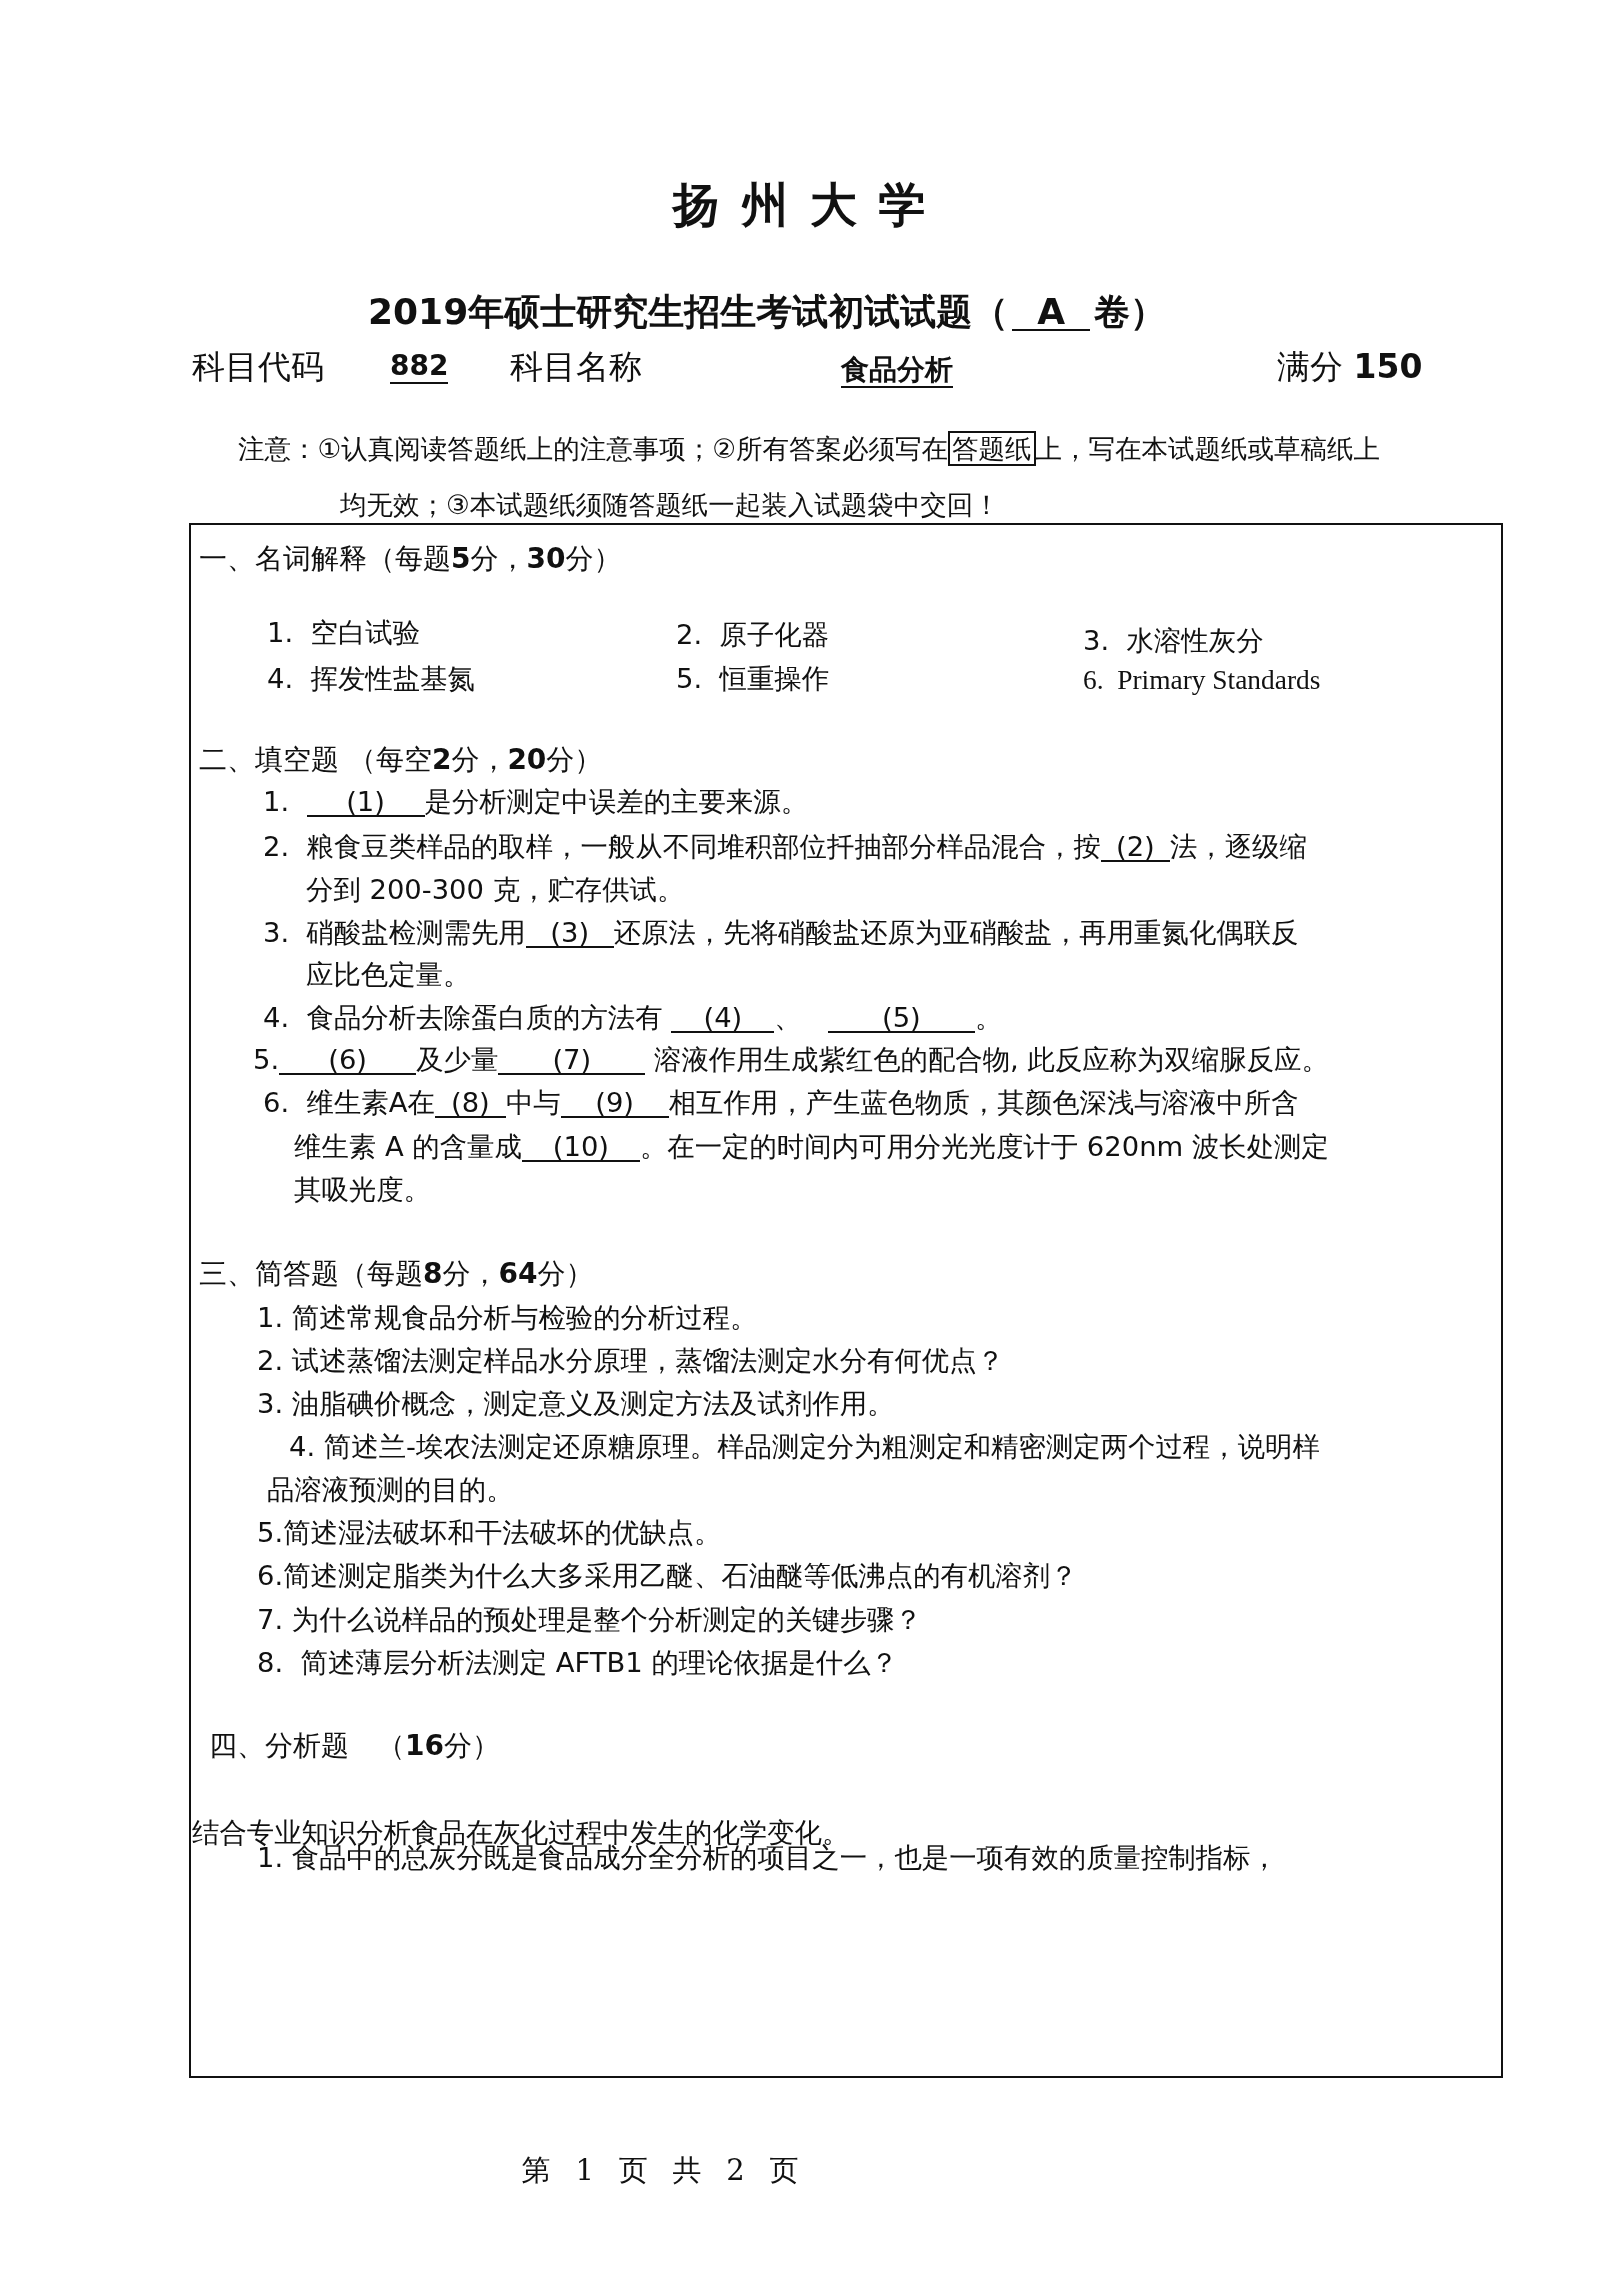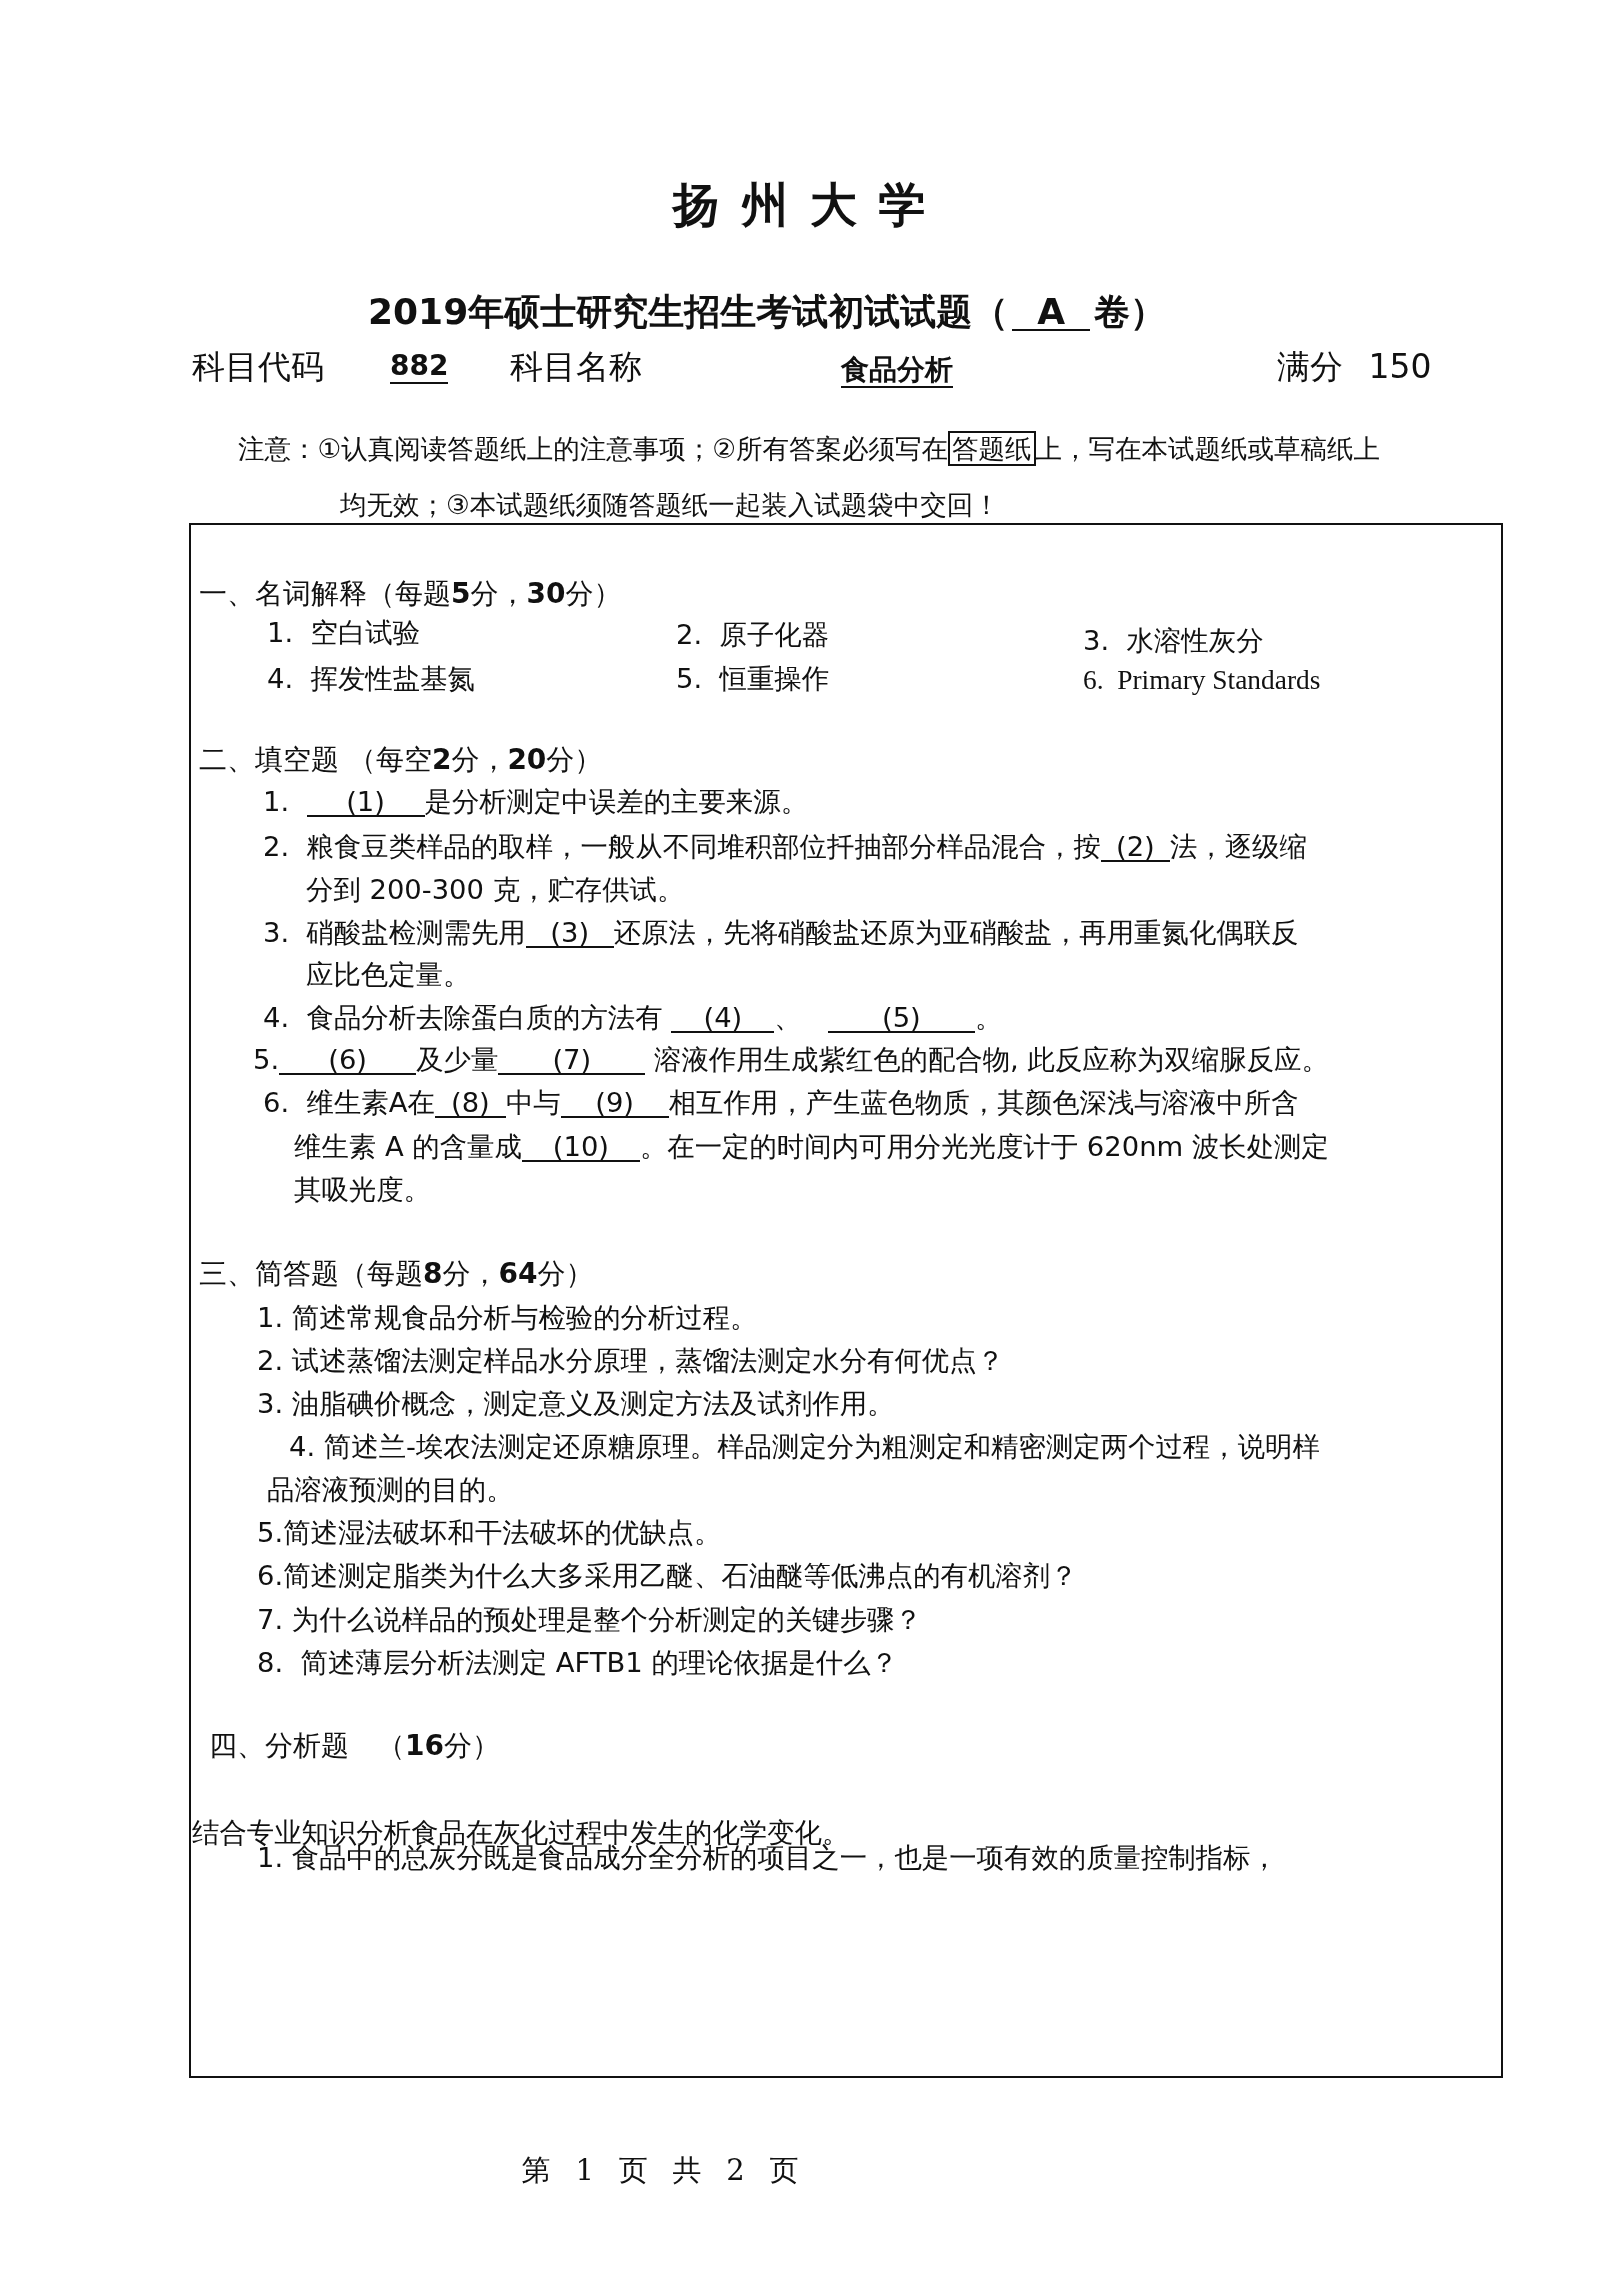--- a/index.html
+++ b/index.html
@@ -18,21 +18,21 @@
     left: 368px; top: 263px; font-size: 36px; font-weight: bold;
     font-family: "DejaVu Sans", "Liberation Sans", sans-serif;
     margin-top: 25px;
   }
   .subtitle .paper-type {
     display: inline-block; width: 78px; text-align: center;
     border-bottom: 2.9px solid #111; line-height: 35px; margin: 0 3.9px;
   }
   .meta { top: 345px; font-size: 33px; font-family: "DejaVu Sans", "Liberation Sans", sans-serif; }
   .meta .u { border-bottom: 2px solid #111; font-weight: bold; }
-  .meta .b { font-weight: normal; margin-left: 15px; }
+  .meta .b { font-weight: bold; }
   .notice { font-size: 26.5px; font-family: "DejaVu Sans", "Liberation Sans", sans-serif; }
   .notice .boxed { border: 2px solid #111; padding: 0 2px; }
   .frame {
     left: 189px; top: 523px; width: 1314px; height: 1555px;
     border: 2.9px solid #111; border-right-width: 2px; box-sizing: border-box;
   }
   .txt { font-size: 27.4px; font-family: "DejaVu Sans", "Liberation Sans", sans-serif; }
   .sec { font-size: 28px; font-family: "DejaVu Sans", "Liberation Sans", sans-serif; }
   .sec b { font-weight: bold; }
   .blank { display: inline-block; border-bottom: 2px solid #111; text-align: center; line-height: 27.4px; }
@@ -53,21 +53,21 @@
 <div class="abs meta" style="left:841px; top:351px; font-size:28px;"><span class="u">食品分析</span></div>
 <div class="abs meta" style="left:1277px;"><span>满分</span> <span class="b">150</span></div>
 
 <div class="abs notice" style="left:238px; top:431px;">
   <span>注意：</span><span>①认真阅读答题纸上的注意事项；②所有答案必须写在</span><span class="boxed">答题纸</span><span>上，写在本试题纸或草稿纸上</span>
 </div>
 <div class="abs notice" style="left:340px; top:487px;">均无效；③本试题纸须随答题纸一起装入试题袋中交回！</div>
 
 <div class="abs frame"></div>
 
-<div class="abs sec" style="left:199px; top:575px;">
+<div class="abs sec" style="left:199px; top:540px;">
   <span>一、名词解释（每题</span><b>5</b><span>分，</span><b>30</b><span>分）</span>
 </div>
 <div class="abs txt" style="left:267px; top:615px;"><span>1.</span>&nbsp;&nbsp;<span>空白试验</span></div>
 <div class="abs txt" style="left:676px; top:617px;"><span>2.</span>&nbsp;&nbsp;<span>原子化器</span></div>
 <div class="abs txt" style="left:1083px; top:623px;"><span>3.</span>&nbsp;&nbsp;<span>水溶性灰分</span></div>
 <div class="abs txt" style="left:267px; top:661px;"><span>4.</span>&nbsp;&nbsp;<span>挥发性盐基氮</span></div>
 <div class="abs txt" style="left:676px; top:661px;"><span>5.</span>&nbsp;&nbsp;<span>恒重操作</span></div>
 <div class="abs txt" style="left:1083px; top:665px; font-family:'Liberation Serif',serif;"><span>6.</span>&nbsp;&nbsp;<span>Primary Standards</span></div>
 
 <div class="abs sec" style="left:199px; top:741px;">

